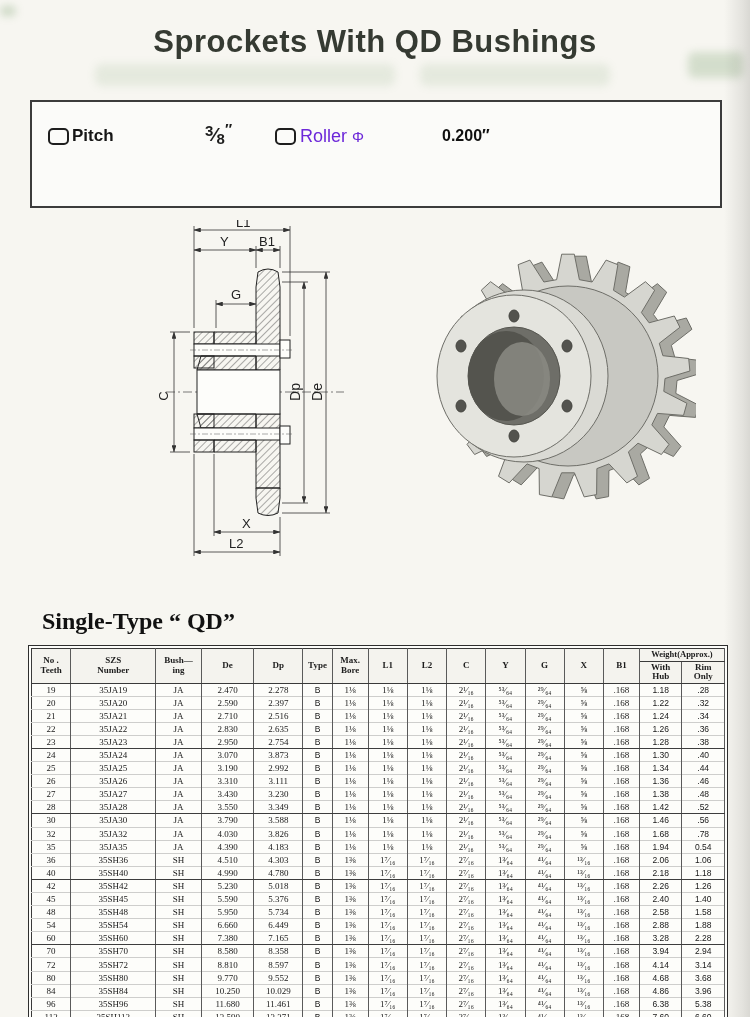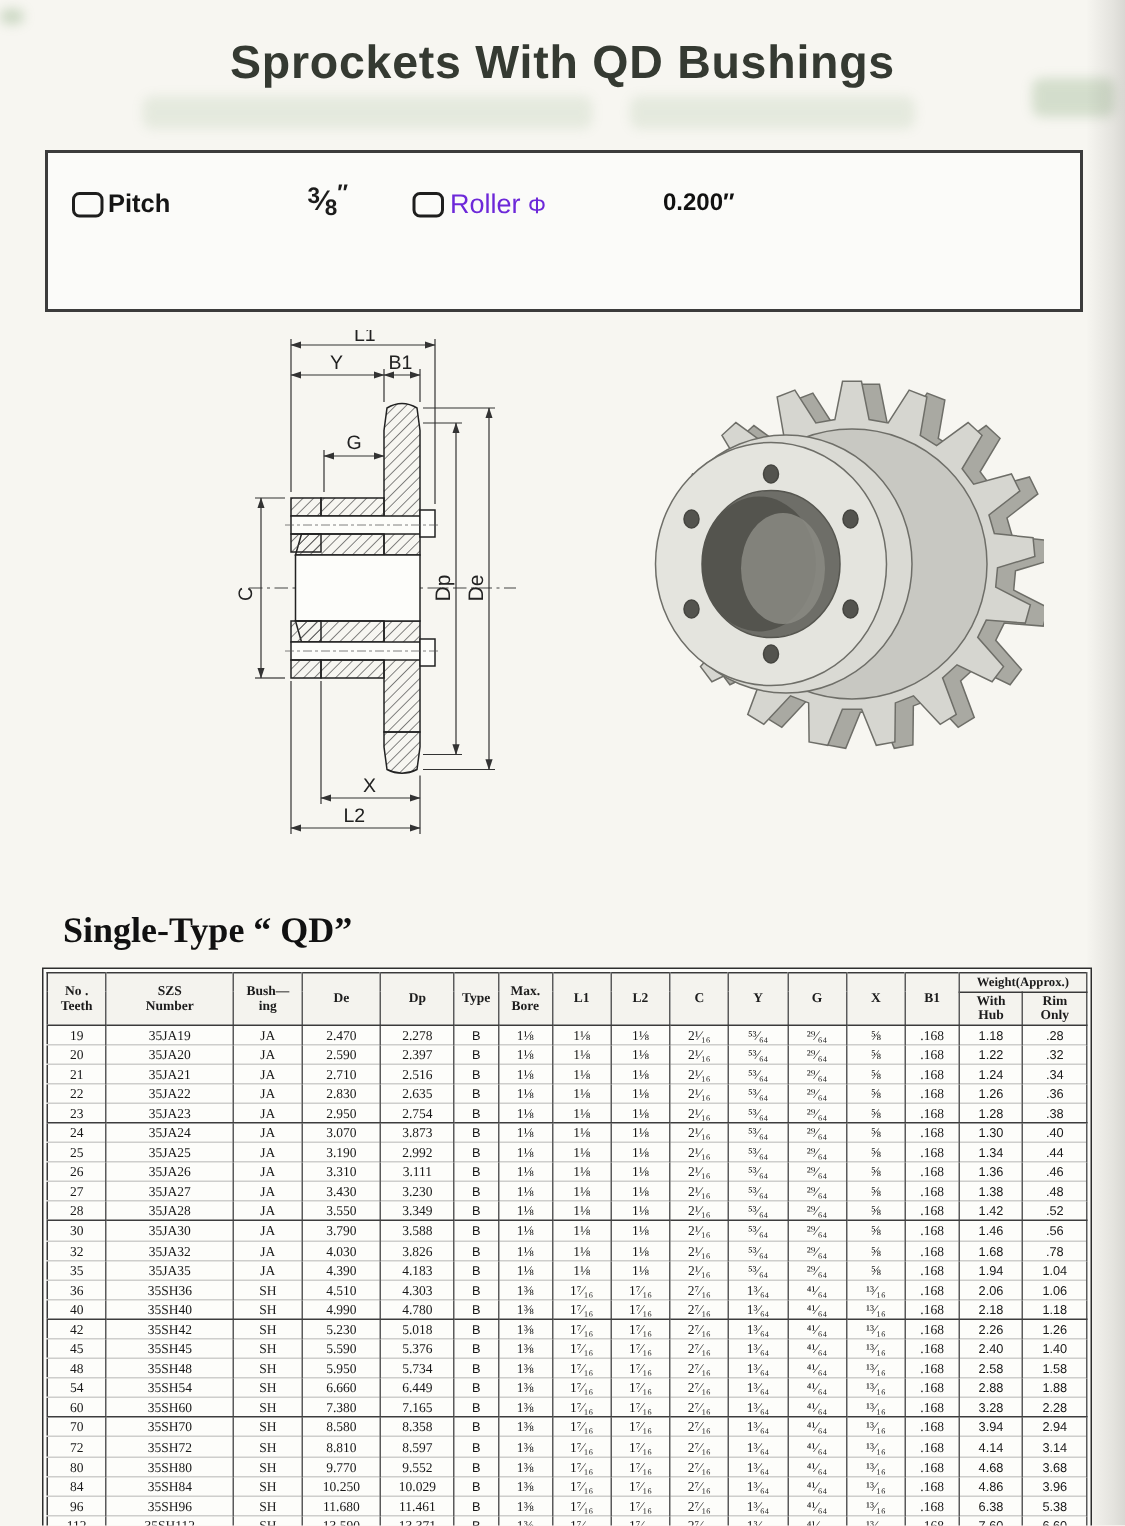--- a/index.html
+++ b/index.html
@@ -480,21 +480,21 @@
             <td class="sans">B</td>
             <td>1⅛</td>
             <td>1⅛</td>
             <td>1⅛</td>
             <td>2¹⁄₁₆</td>
             <td>⁵³⁄₆₄</td>
             <td>²⁹⁄₆₄</td>
             <td>⅝</td>
             <td>.168</td>
             <td class="sans">1.94</td>
-            <td class="sans">1.04</td>
+            <td class="sans">0.54</td>
           </tr>
 
           <tr>
             <td>36</td>
             <td>35SH36</td>
             <td>SH</td>
             <td>4.510</td>
             <td>4.303</td>
             <td class="sans">B</td>
             <td>1⅜</td>

